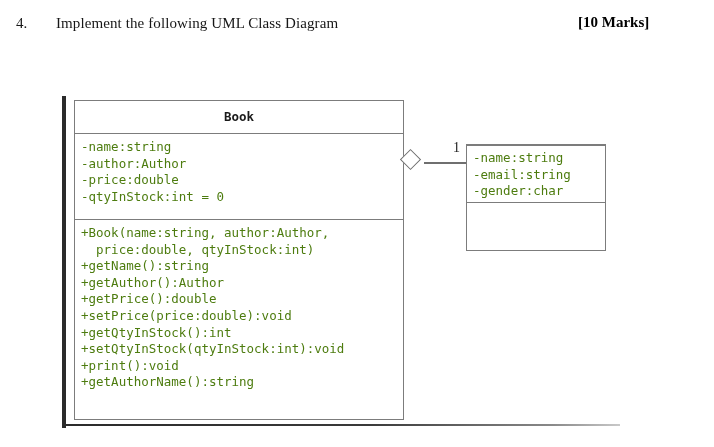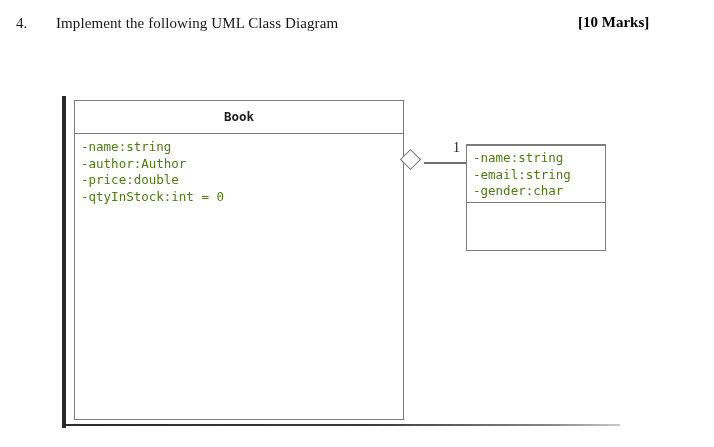--- a/index.html
+++ b/index.html
@@ -171,20 +171,30 @@
 
   <div class="edge-vert"></div>
   <div class="edge-horz"></div>
 
   <div class="uml-box" id="book-box">
     <div class="uml-title">Book</div>
     <div class="uml-lines compartment-divider" id="book-attrs">-name:string
 -author:Author
 -price:double
 -qtyInStock:int = 0</div>
+    <div class="uml-lines compartment-divider" id="book-methods">+Book(name:string, author:Author,
+  price:double, qtyInStock:int)
++getName():string
++getAuthor():Author
++getPrice():double
++setPrice(price:double):void
++getQtyInStock():int
++setQtyInStock(qtyInStock:int):void
++print():void
++getAuthorName():string</div>
   </div>
 
   <div class="diamond"></div>
   <div class="assoc-line"></div>
   <div class="multiplicity">1</div>
 
   <div class="uml-box" id="author-box">
     <div class="uml-lines compartment-divider" id="author-attrs">-name:string
 -email:string
 -gender:char</div>

